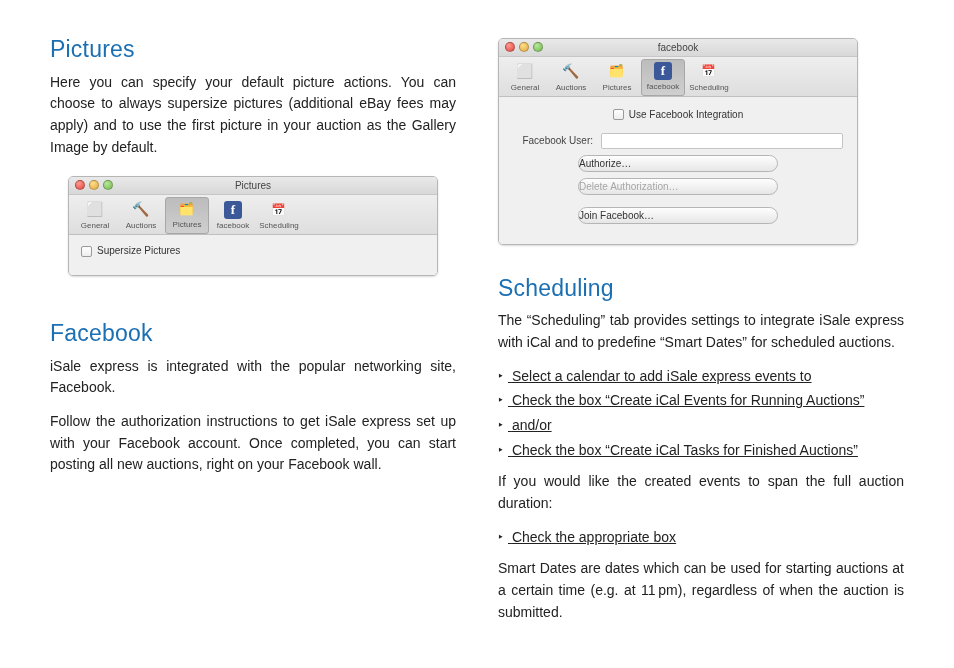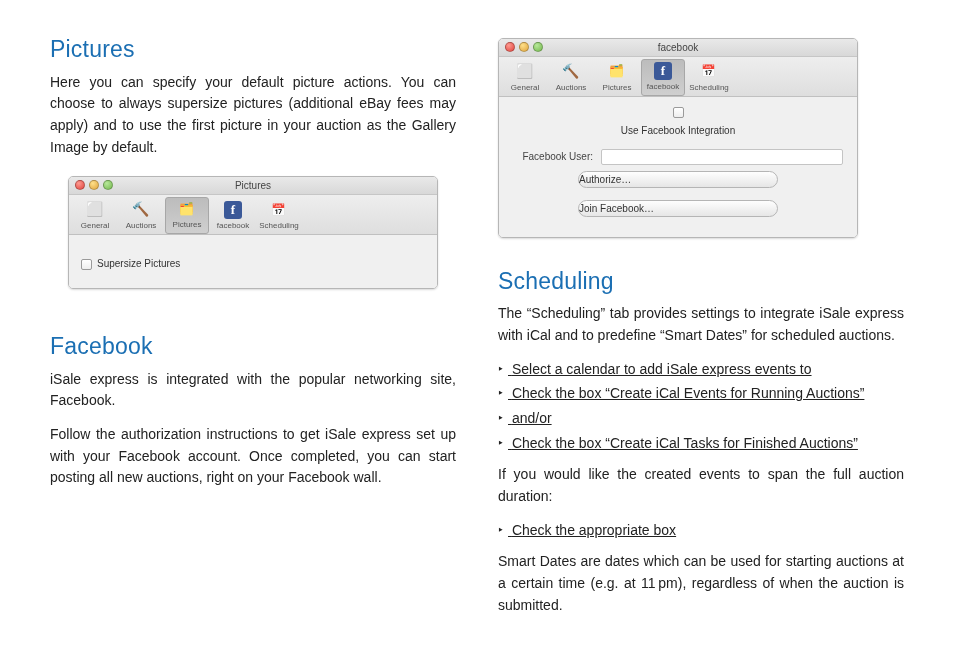--- a/index.html
+++ b/index.html
@@ -66,21 +66,21 @@
     border-radius:3px;
   }
   .tbitem .ic {
     width:24px; height:20px;
     display:flex; align-items:center; justify-content:center;
     font-size:14px;
   }
   .tbitem.sel { background: linear-gradient(#bcbcbc,#cfcfcf); border:1px solid #a7a7a7; }
   .winbody {
     background:#f0f0f0;
-    padding:21px 12px 12px;
+    padding:8px 12px 12px;
     font-size:10px;
     color:#333;
   }
   .chkrow { display:flex; align-items:center; gap:5px; margin-bottom:4px; }
   .chkbox {
     width:11px; height:11px; border:1px solid #9a9a9a; border-radius:2px;
     background: linear-gradient(#fff,#eee);
   }
   .fbrow { display:flex; align-items:center; gap:8px; margin-bottom:6px; }
   .fbrow .lab { width:80px; text-align:right; font-size:10px; color:#444; }
@@ -197,29 +197,30 @@
             <div class="ic-facebook">f</div>
           </div>
           <span>facebook</span>
         </div>
       <div class="tbitem">
           <div class="ic ic-schedule"></div>
           <span>Scheduling</span>
         </div>
     </div>
     <div class="winbody" style="padding:10px 14px 14px;">
-      <div class="chkrow" style="justify-content:center; margin-bottom:10px;flex-direction:column;">
+      <div class="chkrow" style="justify-content:center; margin-bottom:10px;">
         <div class="chkbox"></div>
         <span>Use Facebook Integration</span>
       </div>
       <div class="fbrow">
         <div class="lab">Facebook User:</div>
         <div class="inp"></div>
       </div>
       <div class="mbtn">Authorize…</div>
+      <div class="mbtn dis">Delete Authorization…</div>
       <div style="height:6px"></div>
       <div class="mbtn">Join Facebook…</div>
     </div>
   </div>
 
   <div class="block" style="margin-top:26px;">
     <h2 class="section">Scheduling</h2>
     <p class="body">The “Scheduling” tab provides settings to integrate iSale express with iCal and to predefine “Smart Dates” for scheduled auctions.</p>
     <div class="bullets">
       <div><span class="arrow">‣</span> <span>Select a calendar to add iSale express events to</span></div>

